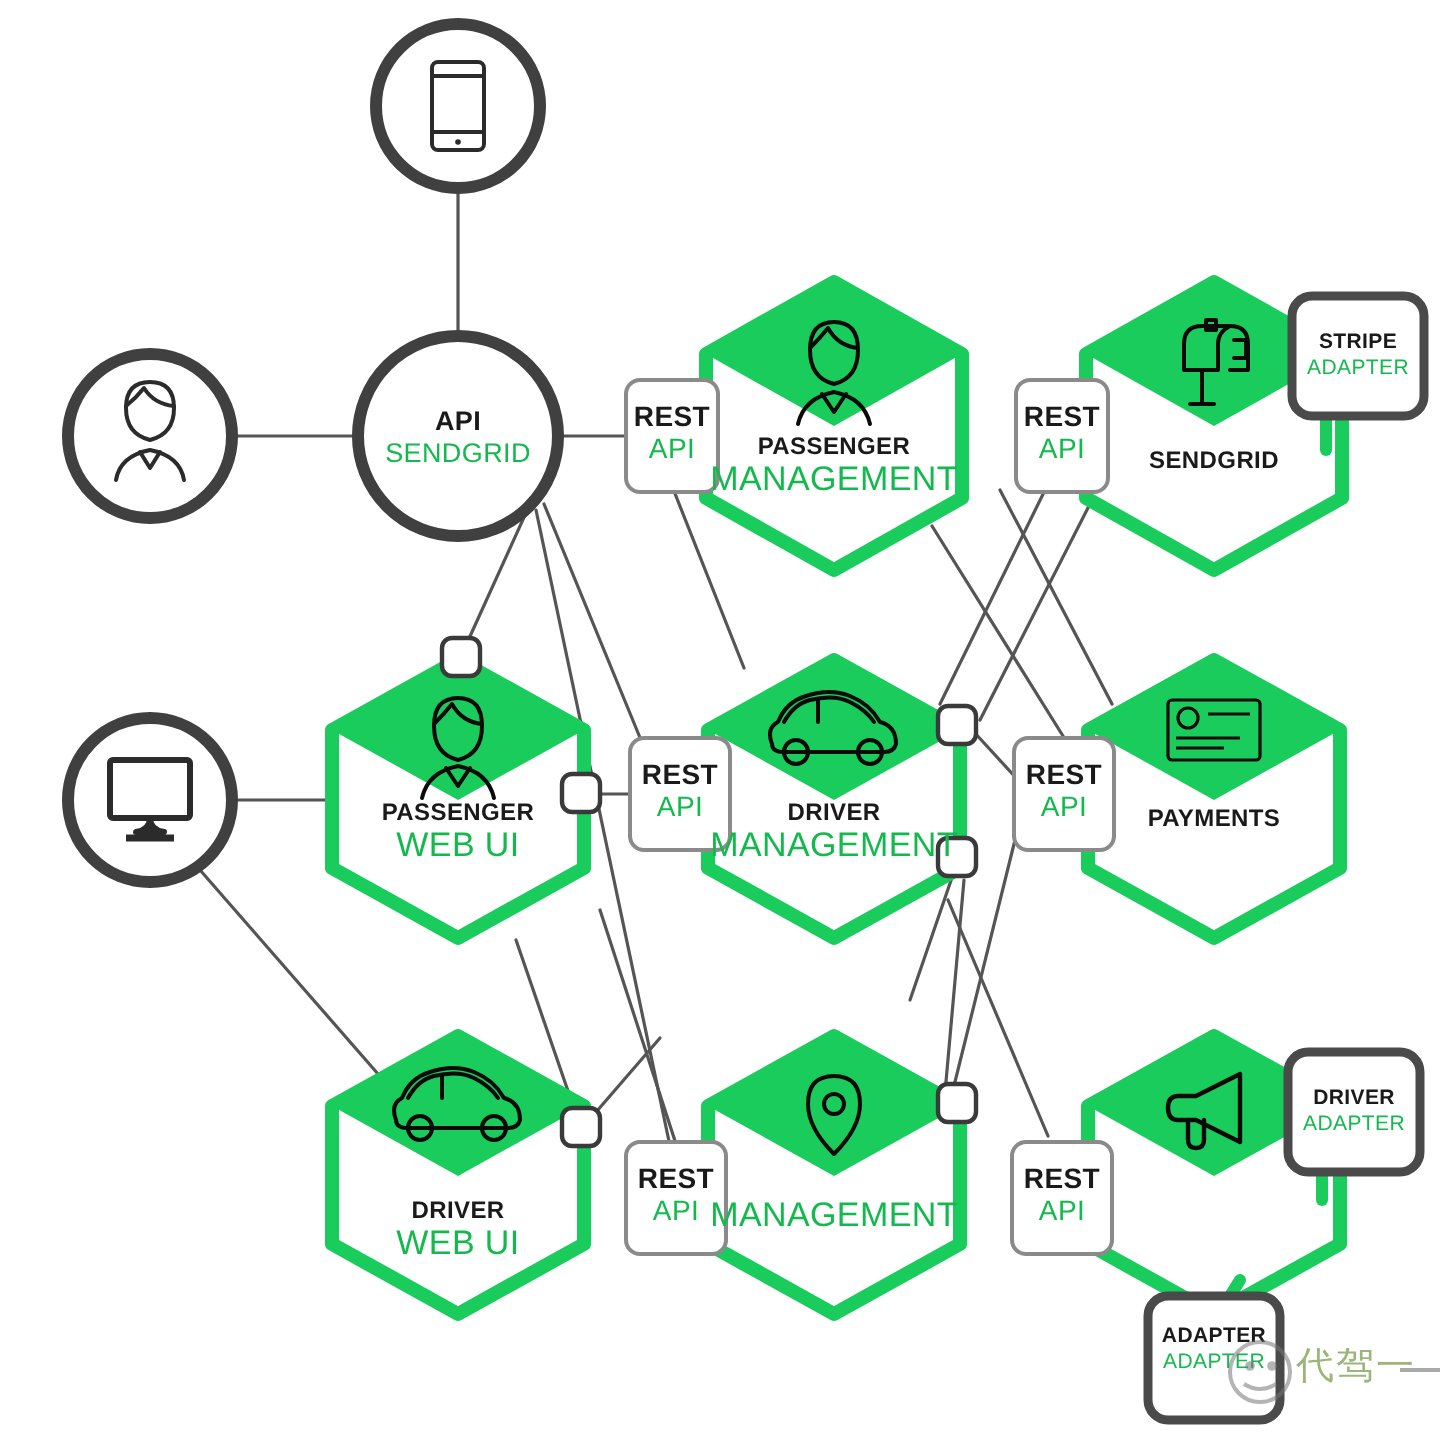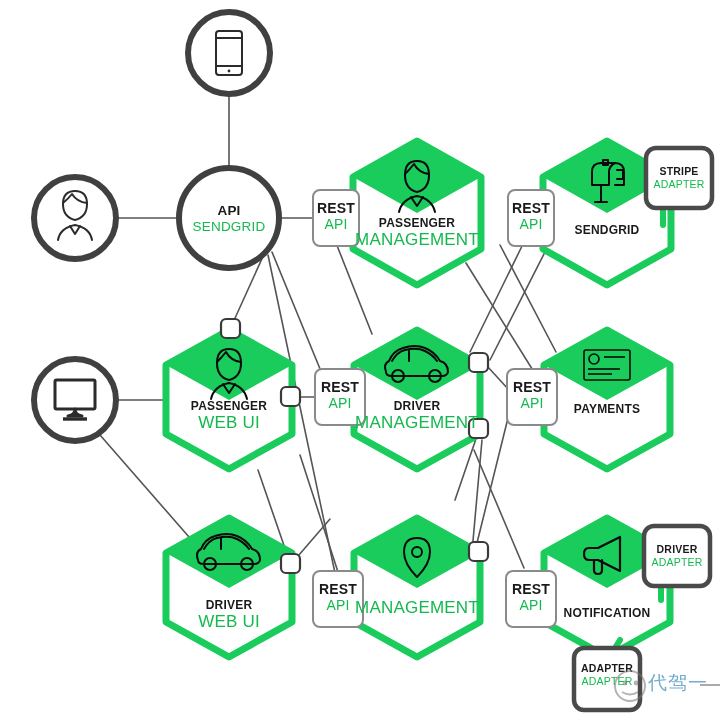--- a/index.html
+++ b/index.html
@@ -22,21 +22,21 @@
   .adapterlabel{width:80px;margin-left:-40px;line-height:1.2;}
   .adapterlabel .l1{font-size:10.5px;}
   .adapterlabel .l2{font-size:10.5px;}
 
   .gwlabel{width:120px;margin-left:-60px;line-height:1.15;}
   .gwlabel .l1{font-size:13.5px;}
   .gwlabel .l2{font-size:13.5px;}
 
   .watermark{position:absolute;left:612px;top:662px;width:108px;height:46px;
     opacity:.55;pointer-events:none;}
-  .wm-text{position:absolute;left:36px;top:8px;font-size:19px;color:#0369a1;
+  .wm-text{position:absolute;left:36px;top:8px;font-size:19px;color:#4d7c0f;
     font-family:"DejaVu Sans",sans-serif;letter-spacing:1px;}
   .wm-line{position:absolute;left:88px;top:22px;width:20px;height:2px;background:#666;}
 </style>
 </head>
 <body>
 
 <div id="stage">
 
   <svg id="diagram" viewBox="0 0 720 717">
     <defs>
@@ -273,24 +273,20 @@
 
   <div class="node-label hexlabel" style="left:229px;top:598px;">
     <div class="l1 lbl-dark">DRIVER</div>
     <div class="l2 lbl-green">WEB UI</div>
   </div>
 
   <div class="node-label hexlabel" style="left:417px;top:598px;">
     <div class="l2 lbl-green">MANAGEMENT</div>
   </div>
 
-  <div class="node-label hexlabel" style="left:607px;top:606px;">
-    <div class="l1 lbl-dark">NOTIFICATION</div>
-    <div class="l2 lbl-green"></div>
-  </div>
 
   <div class="node-label restlabel" style="left:336px;top:201px;">
     <div class="l1 lbl-dark">REST</div>
     <div class="l2 lbl-green">API</div>
   </div>
   <div class="node-label restlabel" style="left:531px;top:201px;">
     <div class="l1 lbl-dark">REST</div>
     <div class="l2 lbl-green">API</div>
   </div>
   <div class="node-label restlabel" style="left:340px;top:380px;">

